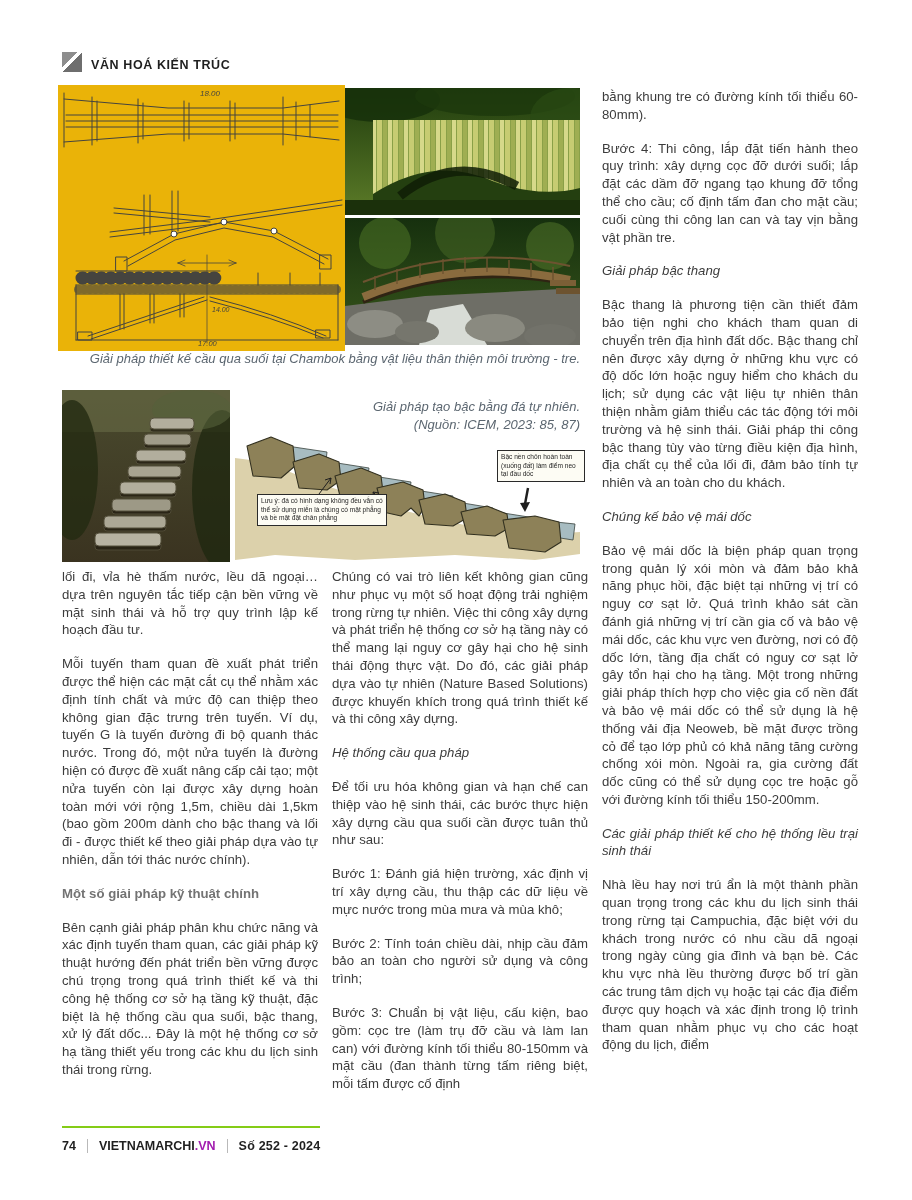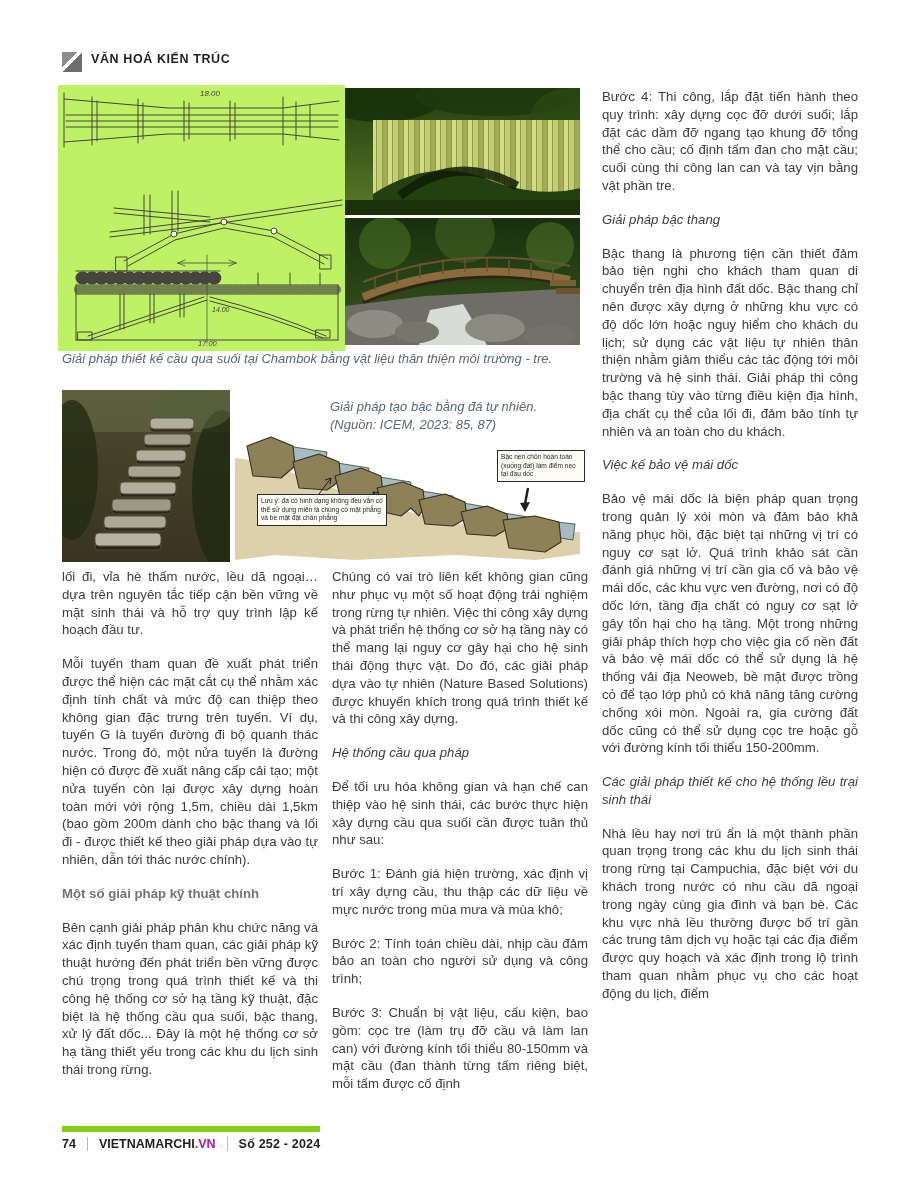--- a/index.html
+++ b/index.html
@@ -1,41 +1,41 @@
 <!DOCTYPE html>
 <html><head>
 <meta charset="utf-8">
 <style>
   html,body{margin:0;padding:0;background:#ffffff;}
   #page{position:relative;width:912px;height:1200px;background:#fff;overflow:hidden;
         font-family:"Liberation Sans","DejaVu Sans",sans-serif;color:#3c3c3c;}
   .abs{position:absolute;}
 
   
-  .hdr{display:flex;align-items:flex-start;gap:9px;}
+  .hdr{display:flex;align-items:flex-end;gap:9px;}
   .logo{width:20px;height:20px;background:linear-gradient(135deg,#8d8d8d 38%,#ffffff 38%,#ffffff 52%,#6e6e6e 52%);}
   .hdr-label{font-size:12.5px;font-weight:bold;letter-spacing:.6px;color:#1f1f1f;}
 
   
-  .figure{background:#bef264;}
-  .caption{font-style:italic;color:#5b6670;font-size:13px;line-height:18px;}
+  .figure{background:#eab308;}
+  .caption{font-style:italic;color:#5b6670;font-size:13px;line-height:18px;text-align:right;}
 
   
   .col{width:256px;font-size:13.2px;line-height:17.8px;text-align:justify;}
   .col p{margin:0 0 16px 0;}
   .col p.h-bi{font-weight:bold;color:#737373;}
   .col p.h-i{font-style:italic;color:#3c3c3c;}
 
   
   .callout{position:absolute;background:#fdfcf4;border:1px solid #2a2a2a;color:#1f1f1f;
            font-size:6.6px;line-height:1.3;padding:2px 3px;text-align:left;}
 
   
-  .footer{display:inline-flex;align-items:center;gap:11px;border-top:6px solid #84cc16;
-          padding-top:5px;font-size:12.5px;font-weight:bold;color:#1f1f1f;}
+  .footer{display:inline-flex;align-items:center;gap:11px;border-top:2px solid #84cc16;
+          padding-top:11px;font-size:12.5px;font-weight:bold;color:#1f1f1f;}
   .footer .sep{width:1px;height:14px;background:#b9b9b9;}
   .brand-sfx{color:#a21caf;}
   .issue{letter-spacing:.2px;text-align:right;}
 </style>
 </head>
 <body>
 
 <div id="page">
 
   <div class="hdr abs" style="left:62px;top:52px;">
@@ -230,24 +230,25 @@
   <div class="col abs" style="left:332px;top:568px;">
     <p>Chúng có vai trò liên kết không gian cũng như phục vụ một số hoạt động trải nghiệm trong rừng tự nhiên. Việc thi công xây dựng và phát triển hệ thống cơ sở hạ tầng này có thể mang lại nguy cơ gây hại cho hệ sinh thái động thực vật. Do đó, các giải pháp dựa vào tự nhiên (Nature Based Solutions) được khuyến khích trong quá trình thiết kế và thi công xây dựng.</p>
     <p class="h-i">Hệ thống cầu qua pháp</p>
     <p>Để tối ưu hóa không gian và hạn chế can thiệp vào hệ sinh thái, các bước thực hiện xây dựng cầu qua suối cần được tuân thủ như sau:</p>
     <p>Bước 1: Đánh giá hiện trường, xác định vị trí xây dựng cầu, thu thập các dữ liệu về mực nước trong mùa mưa và mùa khô;</p>
     <p>Bước 2: Tính toán chiều dài, nhịp cầu đảm bảo an toàn cho người sử dụng và công trình;</p>
     <p>Bước 3: Chuẩn bị vật liệu, cấu kiện, bao gồm: cọc tre (làm trụ đỡ cầu và làm lan can) với đường kính tối thiểu 80-150mm và mặt cầu (đan thành từng tấm riêng biệt, mỗi tấm được cố định</p>
   </div>
 
   <div class="col abs" style="left:602px;top:88px;">
+    <p>bằng khung tre có đường kính tối thiểu 60-80mm).</p>
     <p>Bước 4: Thi công, lắp đặt tiến hành theo quy trình: xây dựng cọc đỡ dưới suối; lắp đặt các dầm đỡ ngang tạo khung đỡ tổng thể cho cầu; cố định tấm đan cho mặt cầu; cuối cùng thi công lan can và tay vịn bằng vật phần tre.</p>
     <p class="h-i">Giải pháp bậc thang</p>
     <p>Bậc thang là phương tiện cần thiết đảm bảo tiện nghi cho khách tham quan di chuyển trên địa hình đất dốc. Bậc thang chỉ nên được xây dựng ở những khu vực có độ dốc lớn hoặc nguy hiểm cho khách du lịch; sử dụng các vật liệu tự nhiên thân thiện nhằm giảm thiểu các tác động tới môi trường và hệ sinh thái. Giải pháp thi công bậc thang tùy vào từng điều kiện địa hình, địa chất cụ thể của lối đi, đảm bảo tính tự nhiên và an toàn cho du khách.</p>
-    <p class="h-i">Việc kế bảo vệ mái dốc</p>
+    <p class="h-i">Chúng kế bảo vệ mái dốc</p>
     <p>Bảo vệ mái dốc là biện pháp quan trọng trong quản lý xói mòn và đảm bảo khả năng phục hồi, đặc biệt tại những vị trí có nguy cơ sạt lở. Quá trình khảo sát cần đánh giá những vị trí cần gia cố và bảo vệ mái dốc, các khu vực ven đường, nơi có độ dốc lớn, tầng địa chất có nguy cơ sạt lở gây tổn hại cho hạ tầng. Một trong những giải pháp thích hợp cho việc gia cố nền đất và bảo vệ mái dốc có thể sử dụng là hệ thống vải địa Neoweb, bề mặt được trồng cỏ để tạo lớp phủ có khả năng tăng cường chống xói mòn. Ngoài ra, gia cường đất dốc cũng có thể sử dụng cọc tre hoặc gỗ với đường kính tối thiểu 150-200mm.</p>
     <p class="h-i">Các giải pháp thiết kế cho hệ thống lều trại sinh thái</p>
     <p>Nhà lều hay nơi trú ẩn là một thành phần quan trọng trong các khu du lịch sinh thái trong rừng tại Campuchia, đặc biệt với du khách trong nước có nhu cầu dã ngoại trong ngày cùng gia đình và bạn bè. Các khu vực nhà lều thường được bố trí gần các trung tâm dịch vụ hoặc tại các địa điểm được quy hoạch và xác định trong lộ trình tham quan nhằm phục vụ cho các hoạt động du lịch, điểm</p>
   </div>
 
   <div class="footer abs" style="left:62px;top:1126px;">
     <span>74</span>
     <span class="sep"></span>
     <span><span>VIETNAMARCHI</span><span class="brand-sfx">.VN</span></span>
     <span class="sep"></span>

